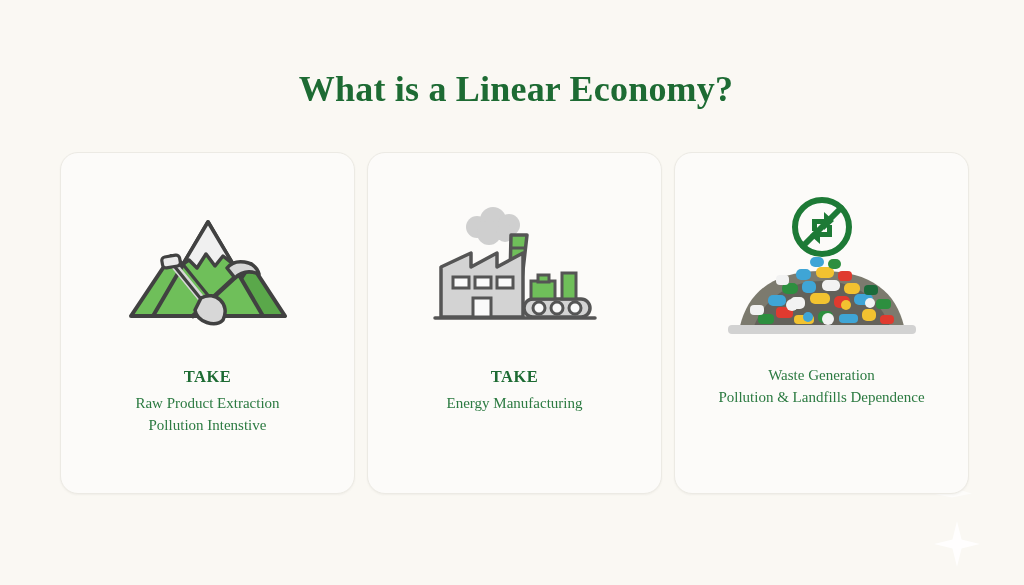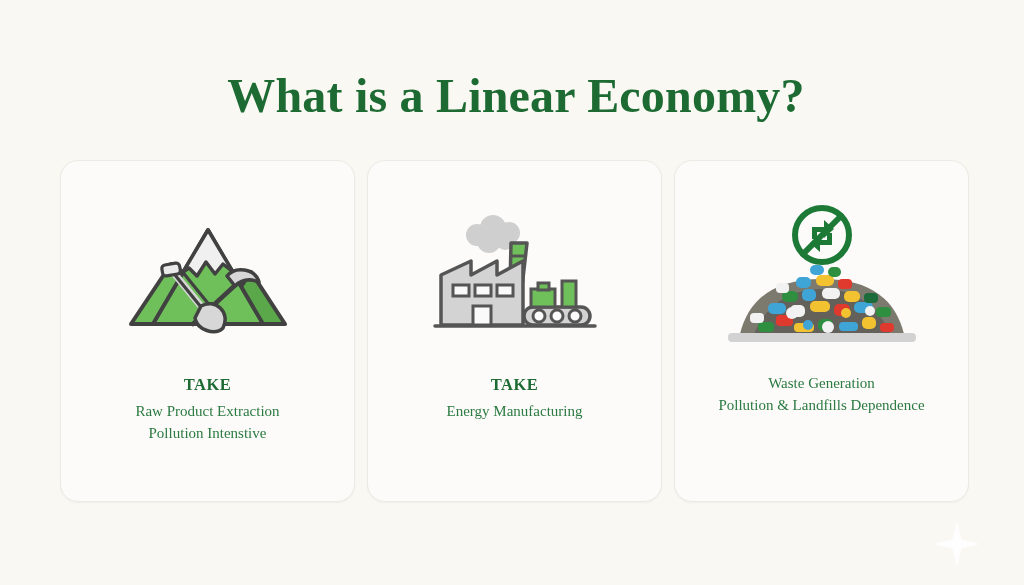--- a/index.html
+++ b/index.html
@@ -30,30 +30,30 @@
     right:52px; bottom:78px;
     clip-path: polygon(50% 20%, 58% 46%, 100% 60%, 50% 72%, 0% 60%, 42% 46%);
     opacity:.6;
   }
 
   
   .page-title {
     position:absolute;
     top:68px; left:8px; right:0;
     text-align:center;
-    font-size:48px;
+    font-size:36px;
     font-weight:bold;
     color:#1d6b33;
     letter-spacing:.2px;
   }
 
   
   .cards {
     position:absolute;
-    top:160px; left:60px;
+    top:152px; left:60px;
     width:909px; height:342px;
     display:flex;
     gap:12px;
   }
   .card {
     background:#fcfbf9;
     border:1px solid #eceae4;
     border-radius:18px;
     box-shadow:0 1px 2px rgba(120,115,100,.07);
     flex:1 1 0;

